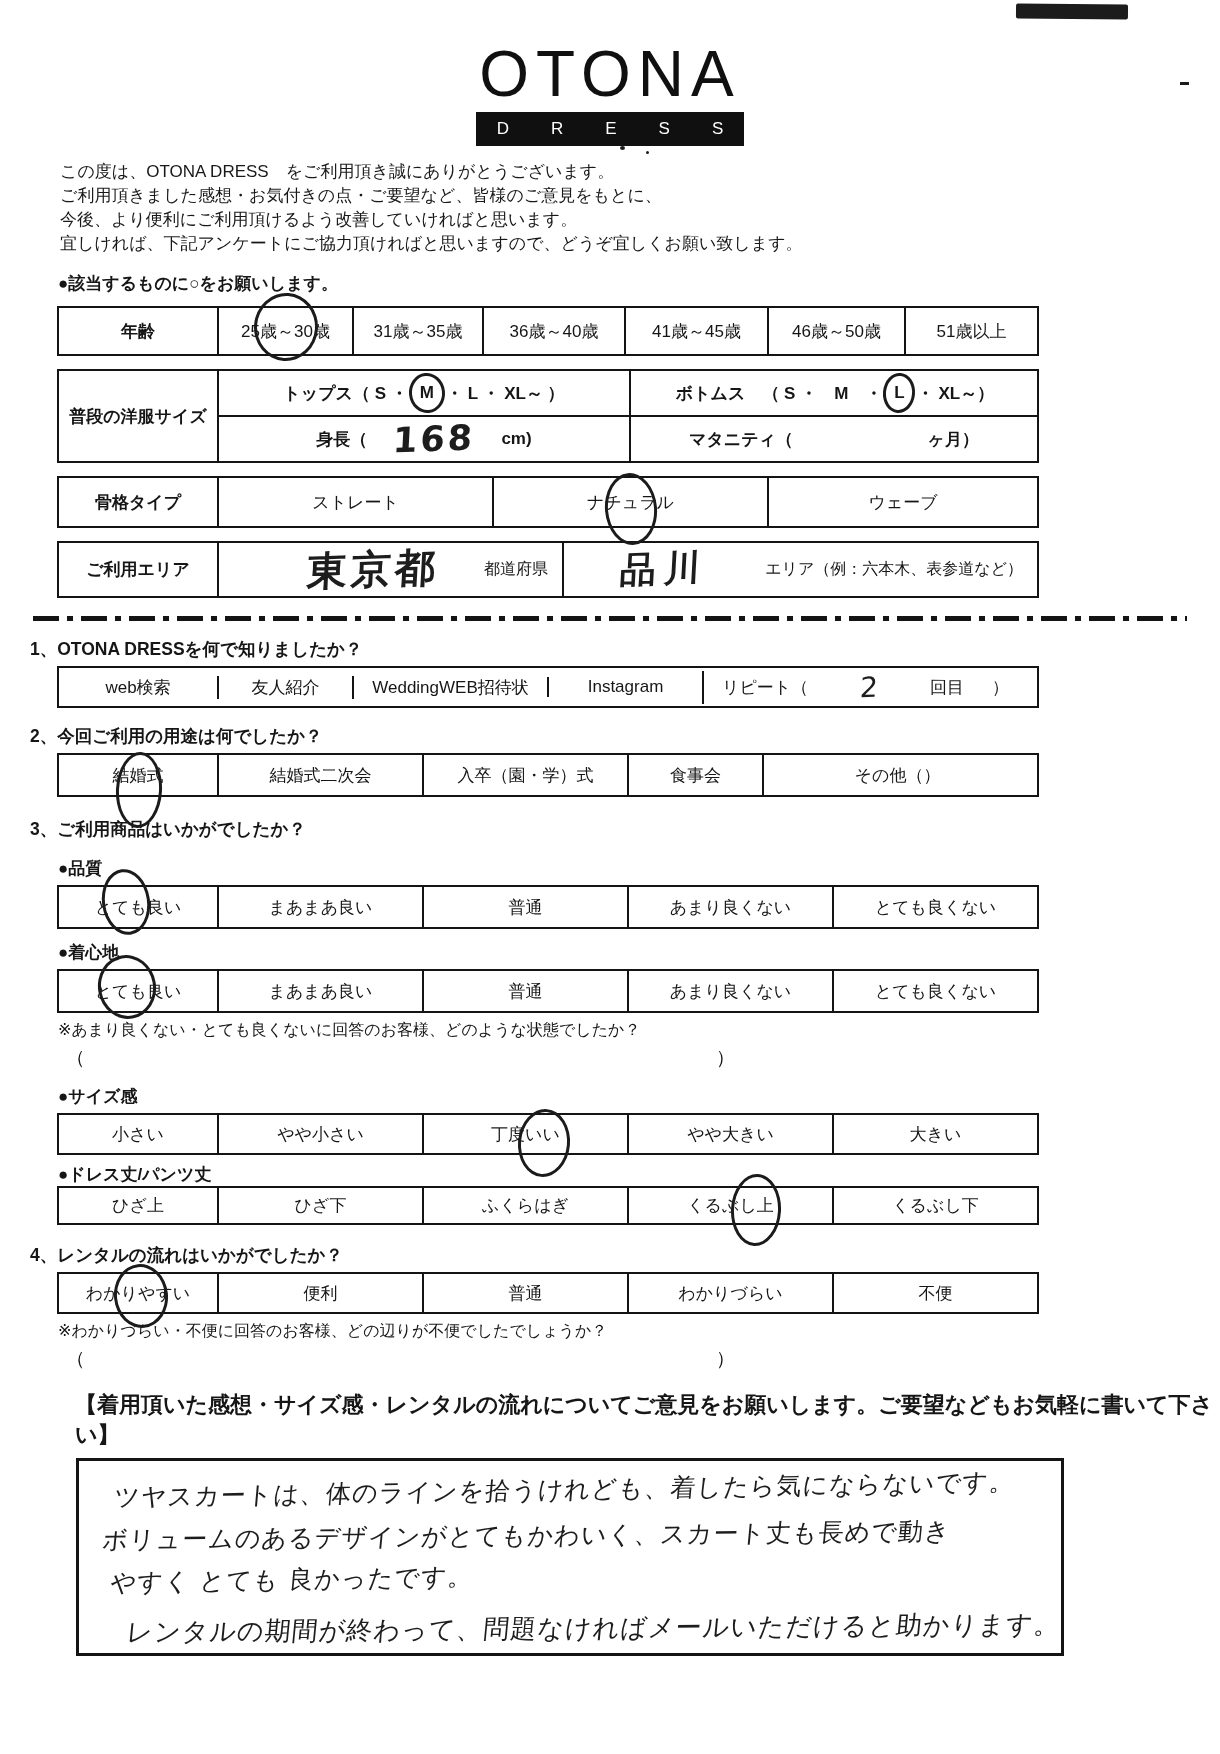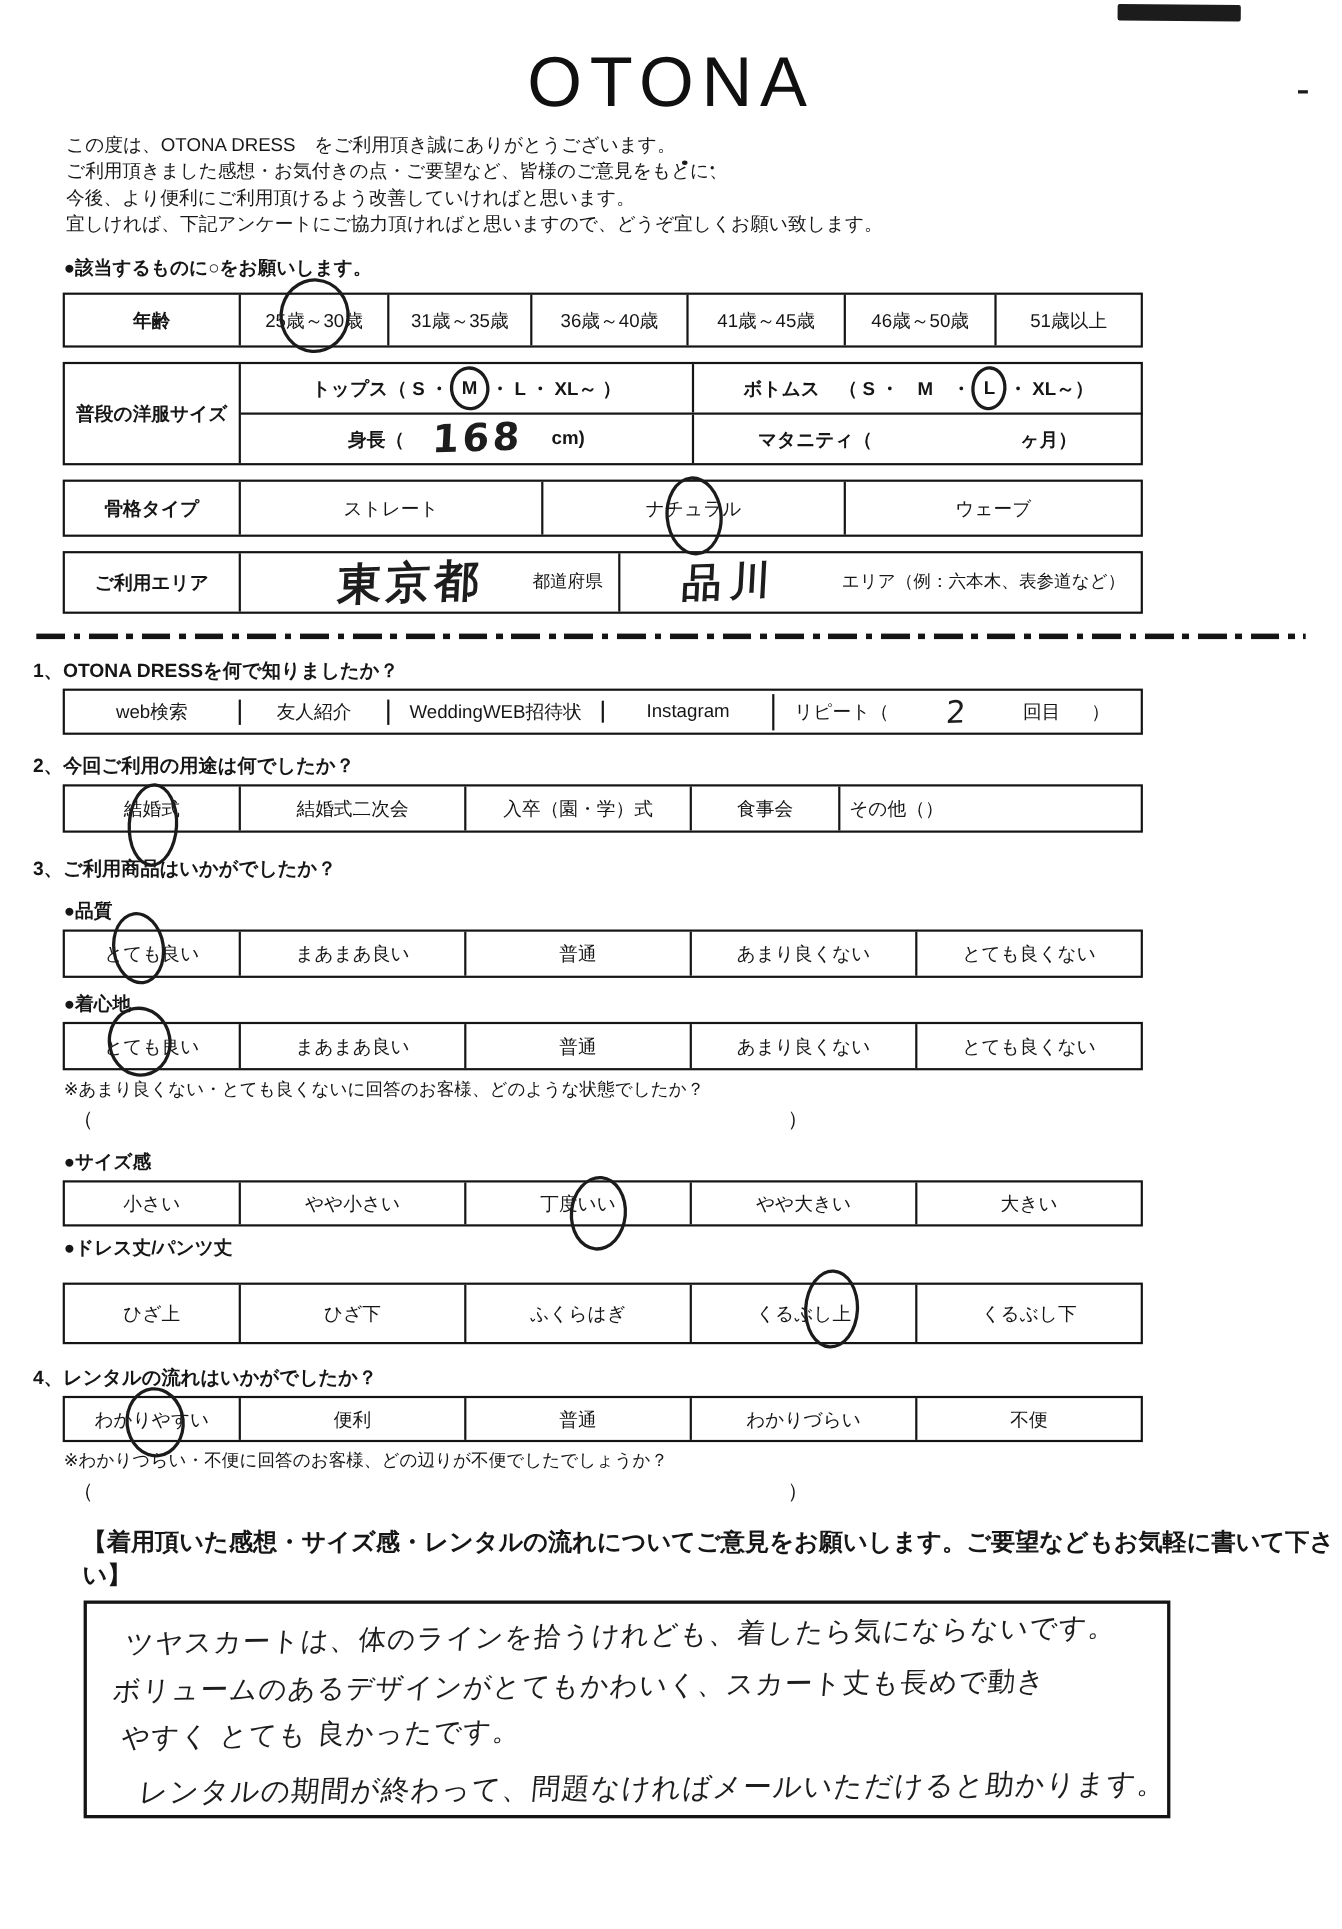--- a/index.html
+++ b/index.html
@@ -75,20 +75,21 @@
 
 <div class="page">
 
   <div class="speck" style="left:1016px;top:4px;width:112px;height:15px;border-radius:2px;transform:rotate(.5deg);"></div>
   <div class="speck" style="left:1180px;top:82px;width:9px;height:3px;"></div>
   <div class="speck" style="left:620px;top:146px;width:5px;height:4px;border-radius:50%;"></div>
   <div class="speck" style="left:646px;top:151px;width:3px;height:3px;border-radius:50%;"></div>
 
   <div class="logo-wrap">
     <div class="logo-title">OTONA</div>
+    <div class="logo-bar">DRESS</div>
   </div>
 
   <div class="intro">
     <div class="line">この度は、OTONA DRESS　をご利用頂き誠にありがとうございます。</div>
     <div class="line">ご利用頂きました感想・お気付きの点・ご要望など、皆様のご意見をもとに、</div>
     <div class="line">今後、より便利にご利用頂けるよう改善していければと思います。</div>
     <div class="line">宜しければ、下記アンケートにご協力頂ければと思いますので、どうぞ宜しくお願い致します。</div>
   </div>
 
   <div class="sec-note">●該当するものに○をお願いします。</div>
@@ -181,21 +182,21 @@
 
   <div class="qtitle">2、今回ご利用の用途は何でしたか？</div>
   <div class="tbl" style="height:44px;margin-top:5px;">
     <div class="c w158">
       <span>結婚式</span>
       <span class="circ" style="left:calc(50% - 22px);top:-3px;width:40px;height:70px;transform:rotate(3deg);"></span>
     </div>
     <div class="c w205">結婚式二次会</div>
     <div class="c w205">入卒（園・学）式</div>
     <div class="c w135">食事会</div>
-    <div class="c w275a" style="justify-content:flex-start;padding:0 14px 0 8px;">
+    <div class="c w275a" style="justify-content:center;padding:0 14px 0 8px;">
       <span>その他（</span>
       <span>）</span>
     </div>
   </div>
 
   <div class="qtitle" style="margin-top:20px;">3、ご利用商品はいかがでしたか？</div>
 
   <div class="bullet" style="margin-top:16px;">●品質</div>
   <div class="tbl" style="height:44px;margin-top:5px;">
     <div class="c w158">
@@ -232,21 +233,21 @@
     <div class="c w205">やや小さい</div>
     <div class="c w205">
       <span>丁度いい</span>
       <span class="circ" style="left:calc(50% - 8px);top:-6px;width:46px;height:62px;transform:rotate(5deg);"></span>
     </div>
     <div class="c w205">やや大きい</div>
     <div class="c w205">大きい</div>
   </div>
 
   <div class="bullet" style="margin-top:8px;">●ドレス丈/パンツ丈</div>
-  <div class="tbl" style="height:56px;margin-top:20px;">
+  <div class="tbl" style="height:39px;margin-top:0;">
     <div class="c w158">ひざ上</div>
     <div class="c w205">ひざ下</div>
     <div class="c w205">ふくらはぎ</div>
     <div class="c w205">
       <span>くるぶし上</span>
       <span class="circ" style="left:calc(50% + 0px);top:-14px;width:44px;height:66px;transform:rotate(3deg);"></span>
     </div>
     <div class="c w205">くるぶし下</div>
   </div>
 

